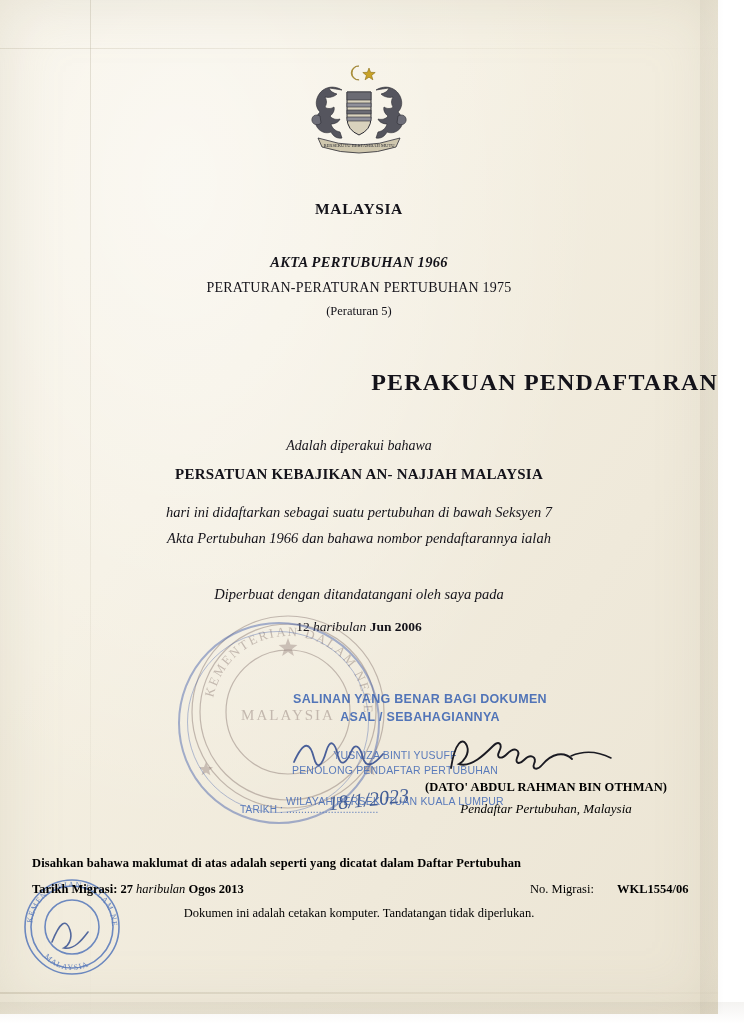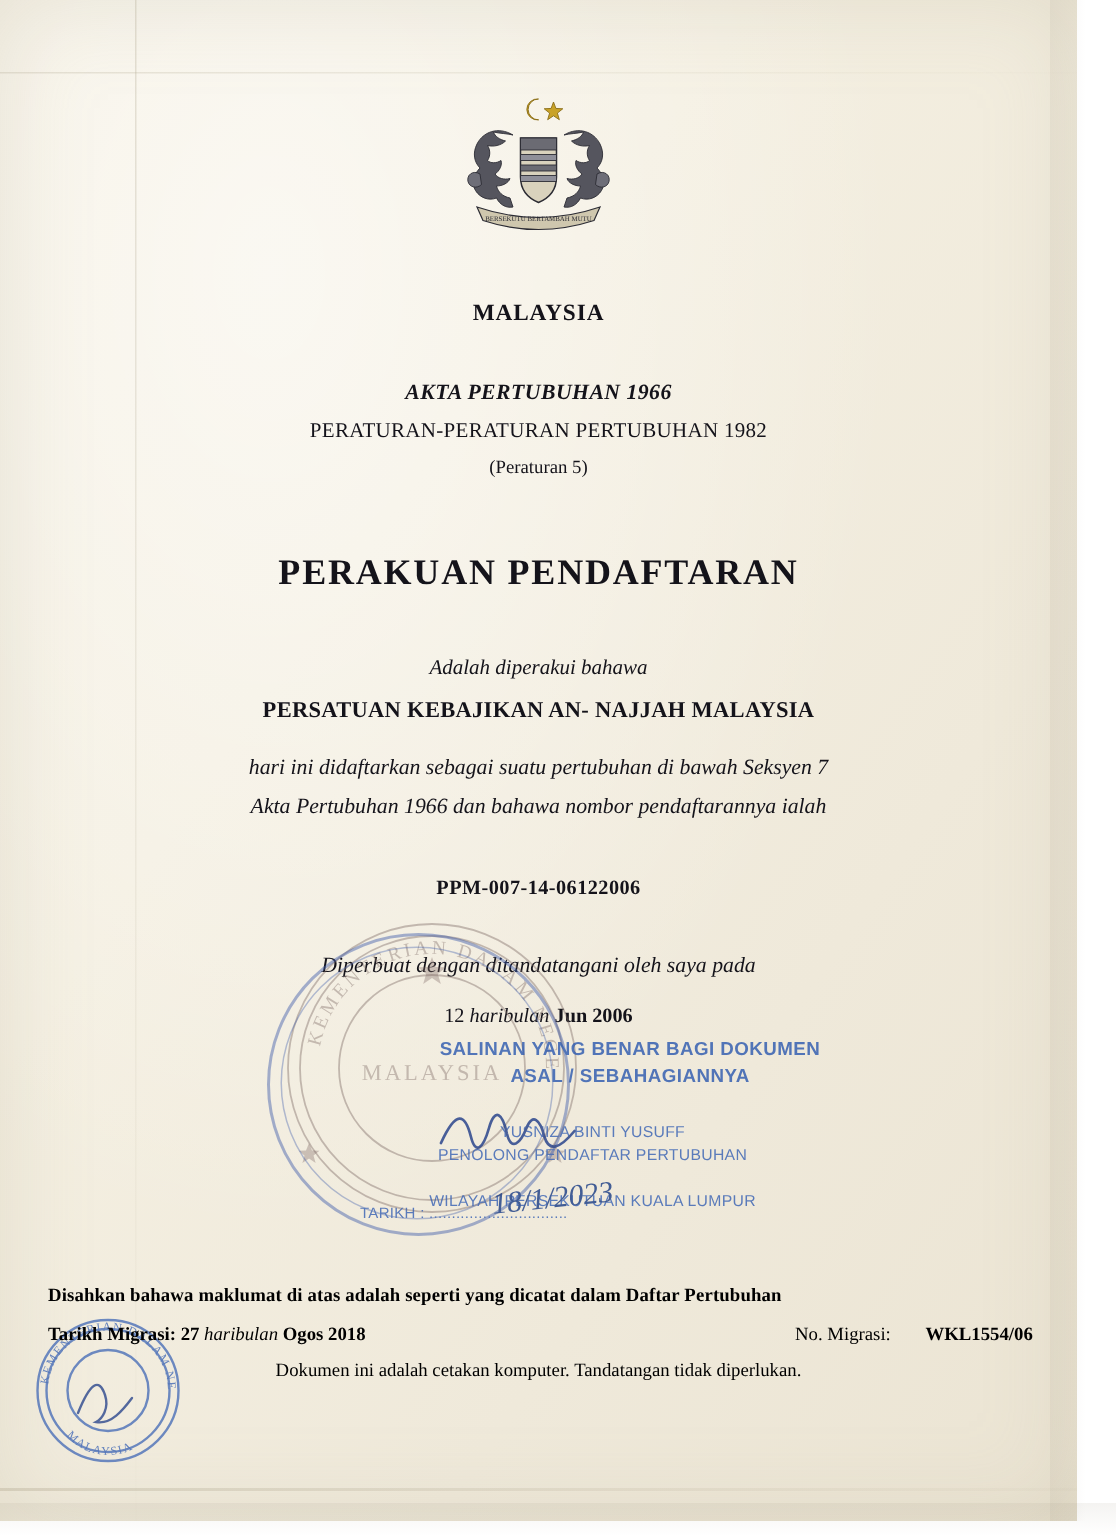--- a/index.html
+++ b/index.html
@@ -92,20 +92,21 @@
   }
   .form-sub {
     margin-top: 8px;
     font-size: 12.5px;
   }
   .cert-title {
     margin-top: 50px;
     font-size: 24px;
     font-weight: bold;
     letter-spacing: 1.2px;
+    text-align: right;
   }
   .certify-lead {
     margin-top: 42px;
     font-size: 14px;
     font-style: italic;
   }
   .org-name {
     margin-top: 12px;
     font-size: 15px;
     font-weight: bold;
@@ -328,28 +329,27 @@
           <path d="M114 54 c5 -3 9 1 8 5 c-1 4 -6 5 -9 2 z" fill="#6e6e78"></path>
 
           <path d="M34 76 q41 14 82 0 l-4 9 q-37 12 -74 0 z" fill="#cfc7ae" stroke="#2b2b33" stroke-width="0.8"></path>
           <text x="75" y="85" font-size="4.6" text-anchor="middle" fill="#2b2b33" stroke="none" font-family="Liberation Serif, serif">BERSEKUTU BERTAMBAH MUTU</text>
         </g>
       </svg>
     </div>
 
     <div class="country">MALAYSIA</div>
     <div class="act">AKTA PERTUBUHAN 1966</div>
-    <div class="regs">PERATURAN-PERATURAN PERTUBUHAN 1982</div>
+    <div class="regs">PERATURAN-PERATURAN PERTUBUHAN 1975</div>
     <div class="form-sub">(Peraturan 5)</div>
     <div class="cert-title">PERAKUAN PENDAFTARAN</div>
     <div class="certify-lead">Adalah diperakui bahawa</div>
     <div class="org-name">PERSATUAN KEBAJIKAN AN- NAJJAH MALAYSIA</div>
     <div class="body-line">hari ini didaftarkan sebagai suatu pertubuhan di bawah Seksyen 7</div>
     <div class="body-line second">Akta Pertubuhan 1966 dan bahawa nombor pendaftarannya ialah</div>
-    <div class="reg-no">PPM-007-14-06122006</div>
     <div class="made-on">Diperbuat dengan ditandatangani oleh saya pada</div>
     <div class="date-line">
       <span class="day">12</span>
       <span class="haribulan">haribulan</span>
       <span class="month">Jun 2006</span>
     </div>
   </div>
 
   <div class="seal-emboss">
     <svg width="240" height="205" viewBox="0 0 240 205" xmlns="http://www.w3.org/2000/svg">
@@ -386,20 +386,30 @@
       <br>
       <span>WILAYAH PERSEKUTUAN KUALA LUMPUR</span>
     </div>
     <div class="stamp-tarikh">TARIKH : ...............................</div>
     <div class="handwritten-date">18/1/2023</div>
     <svg style="position:absolute;left:108px;top:100px;" width="150" height="60" viewBox="0 0 150 60" xmlns="http://www.w3.org/2000/svg">
       <path d="M8 40 c10 -22 16 -20 20 -4 c3 12 8 8 12 -6 c4 -14 9 -10 12 4 c3 12 9 6 13 -4 c4 -10 9 -6 12 6 c3 10 10 8 20 -4" fill="none" stroke="#24408a" stroke-width="1.8" stroke-linecap="round"></path>
     </svg>
   </div>
 
+  <div class="sig-block">
+    <div class="sig-scribble">
+      <svg width="230" height="52" viewBox="0 0 230 52" xmlns="http://www.w3.org/2000/svg">
+        <path d="M20 40 c4 -26 12 -32 16 -22 c3 8 -4 16 -8 18 c12 4 26 -10 34 -18 c6 -6 10 -2 6 6 c-3 6 2 8 8 2 c8 -8 14 -4 10 4 c-2 5 2 7 7 2 c7 -7 13 -3 10 4 c-2 5 3 7 8 1 c10 -12 22 -14 30 -6" fill="none" stroke="#1a1a22" stroke-width="1.9" stroke-linecap="round"></path>
+        <path d="M140 28 c14 -6 28 -4 40 2" fill="none" stroke="#1a1a22" stroke-width="1.6" stroke-linecap="round"></path>
+      </svg>
+    </div>
+    <div class="registrar-name">(DATO' ABDUL RAHMAN BIN OTHMAN)</div>
+    <div class="registrar-title">Pendaftar Pertubuhan, Malaysia</div>
+  </div>
 
   <div class="stamp-bottom">
     <svg width="120" height="110" viewBox="0 0 120 110" xmlns="http://www.w3.org/2000/svg">
       <g fill="none" stroke="#3a63b4" stroke-width="1.6" opacity="0.85">
         <circle cx="58" cy="55" r="47"></circle>
         <circle cx="58" cy="55" r="41"></circle>
         <circle cx="58" cy="55" r="27"></circle>
       </g>
       <g fill="#3a63b4" opacity="0.9">
         <path id="arcB1" d="M 18 55 A 40 40 0 0 1 98 55" fill="none"></path>
@@ -414,21 +424,21 @@
       <path d="M38 70 c8 -20 14 -24 18 -12 c3 9 -2 16 -6 18 c10 2 18 -8 24 -16" fill="none" stroke="#24408a" stroke-width="1.6" stroke-linecap="round" opacity="0.9"></path>
     </svg>
   </div>
 
   <div class="footer">
     <div class="footer-line1">Disahkan bahawa maklumat di atas adalah seperti yang dicatat dalam Daftar Pertubuhan</div>
     <div class="footer-date">
       <span class="lbl">Tarikh Migrasi:</span>
       <span class="lbl">27</span>
       <span class="hari">haribulan</span>
-      <span class="mth">Ogos 2018</span>
+      <span class="mth">Ogos 2013</span>
     </div>
     <div class="footer-migrasi">
       <span>No. Migrasi:</span>
       <span class="val">WKL1554/06</span>
     </div>
     <div class="footer-note">Dokumen ini adalah cetakan komputer. Tandatangan tidak diperlukan.</div>
   </div>
 
 </div>
 

